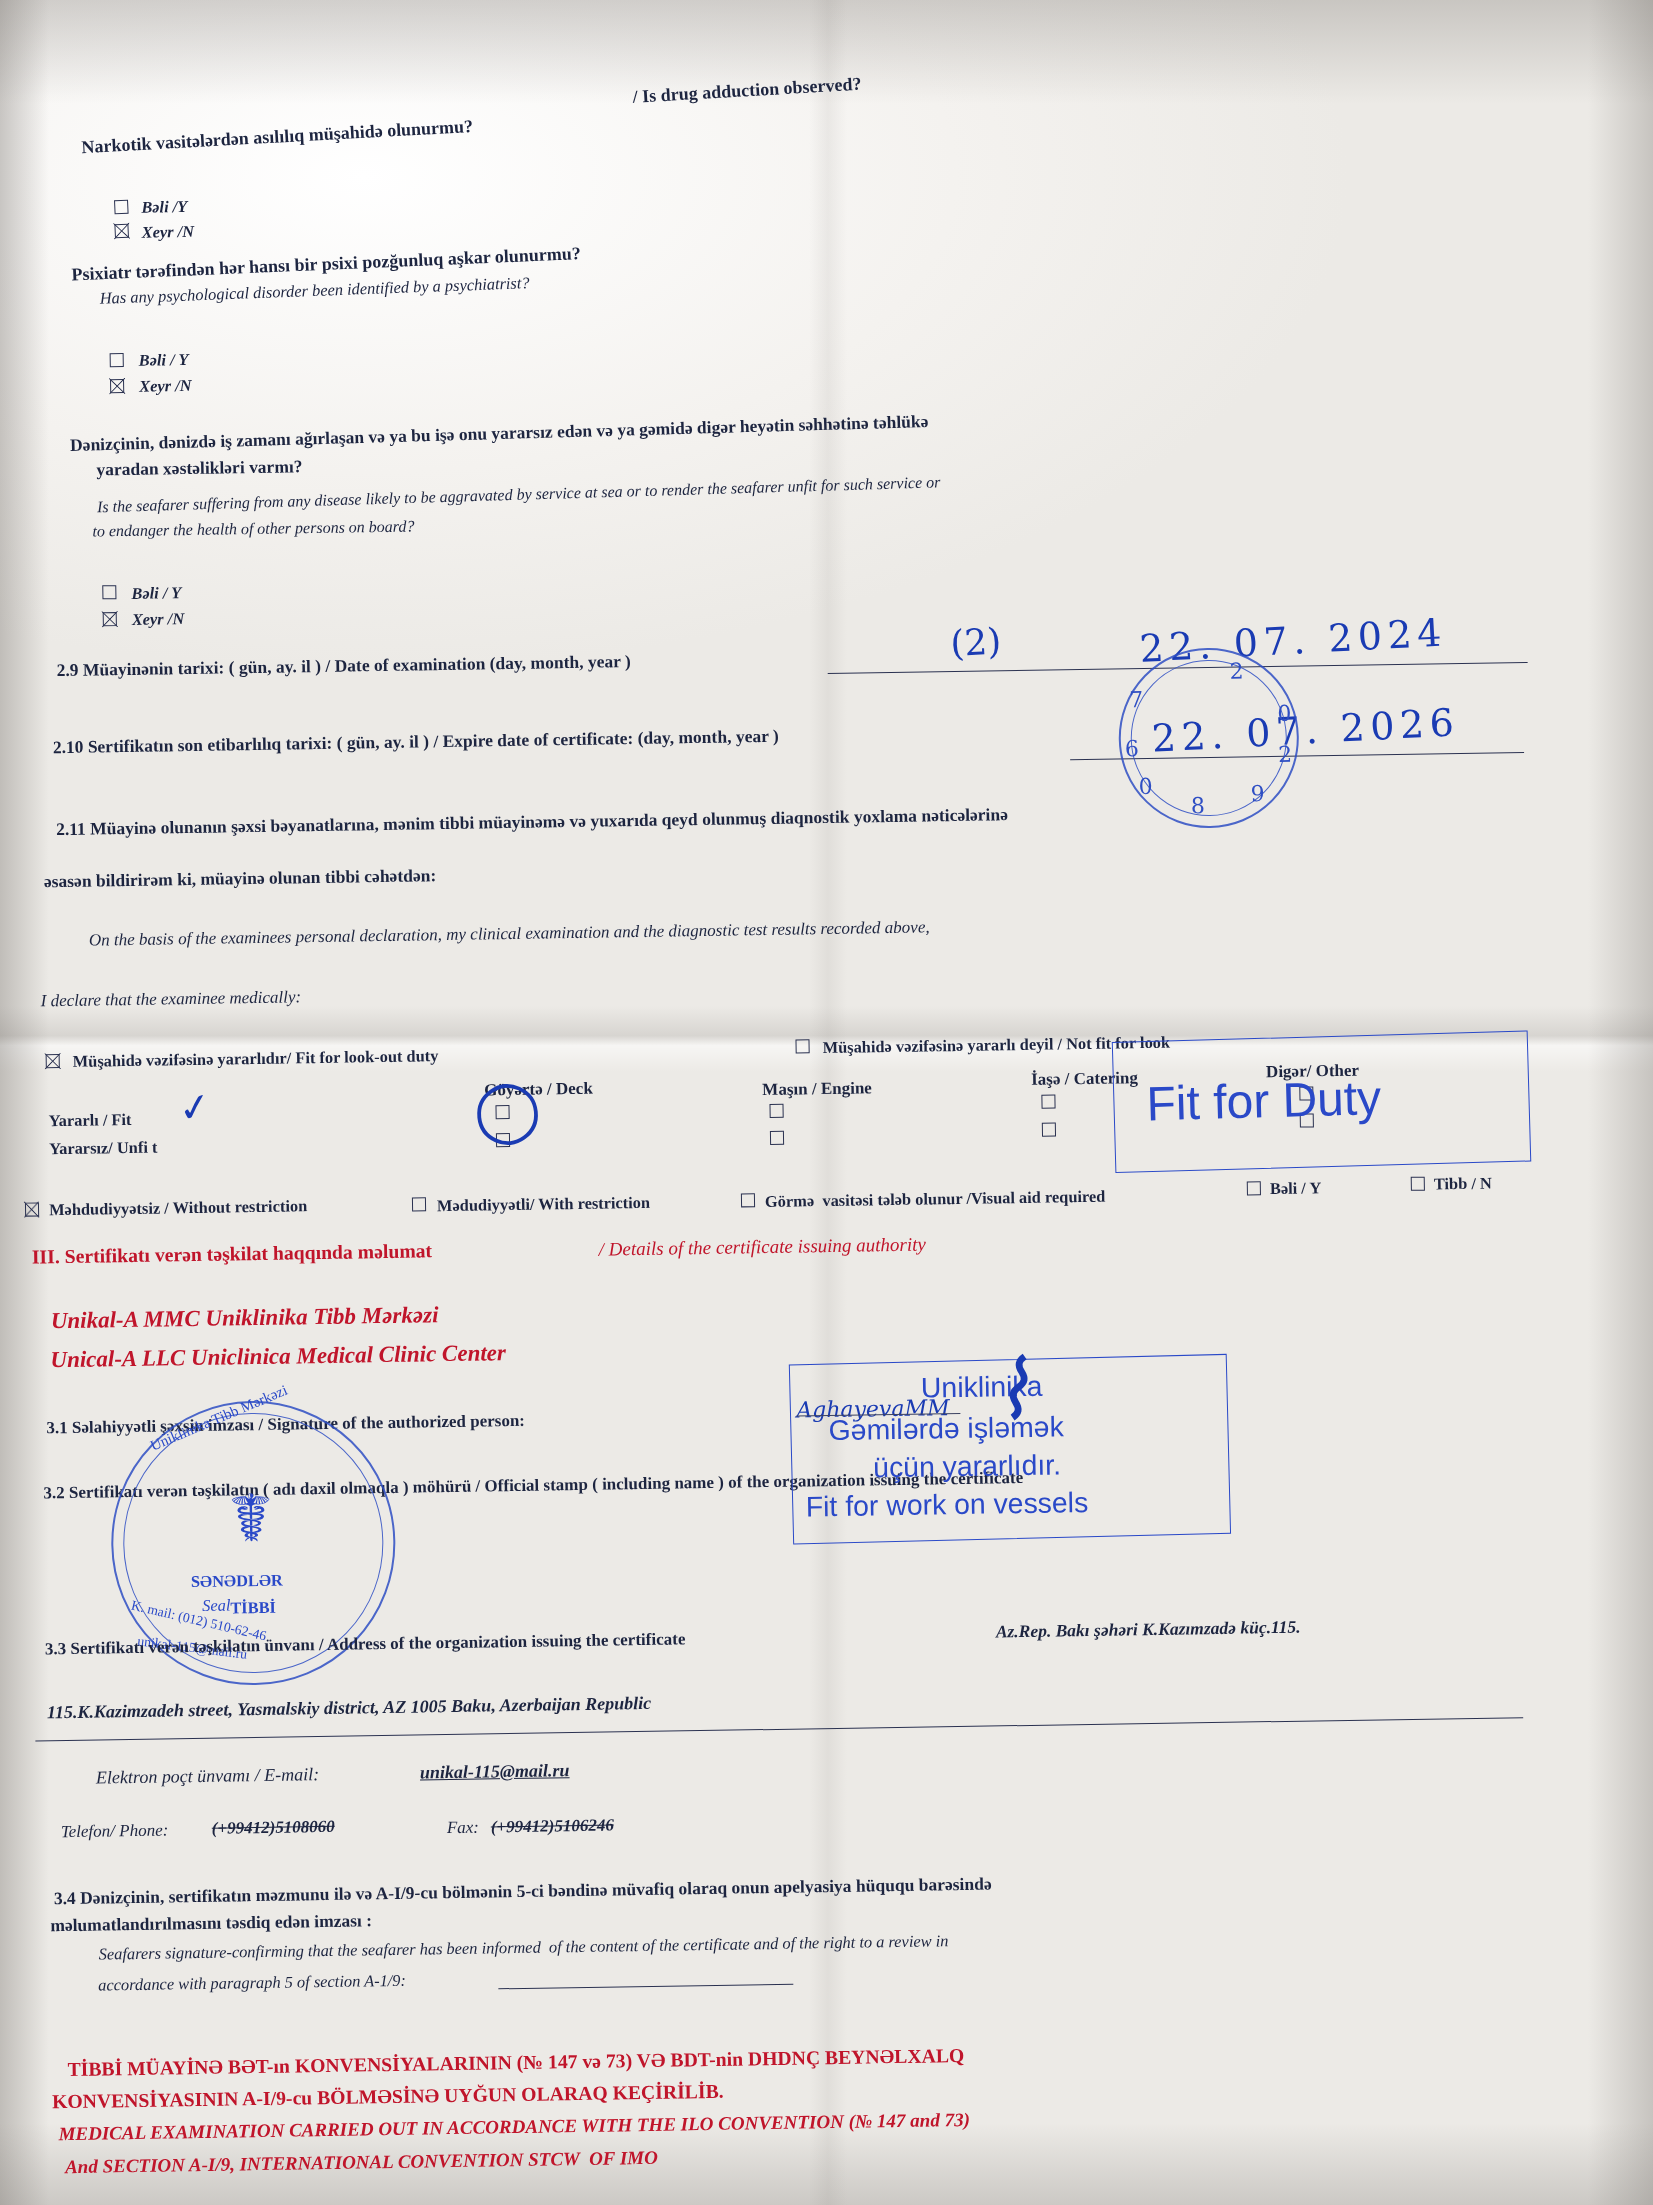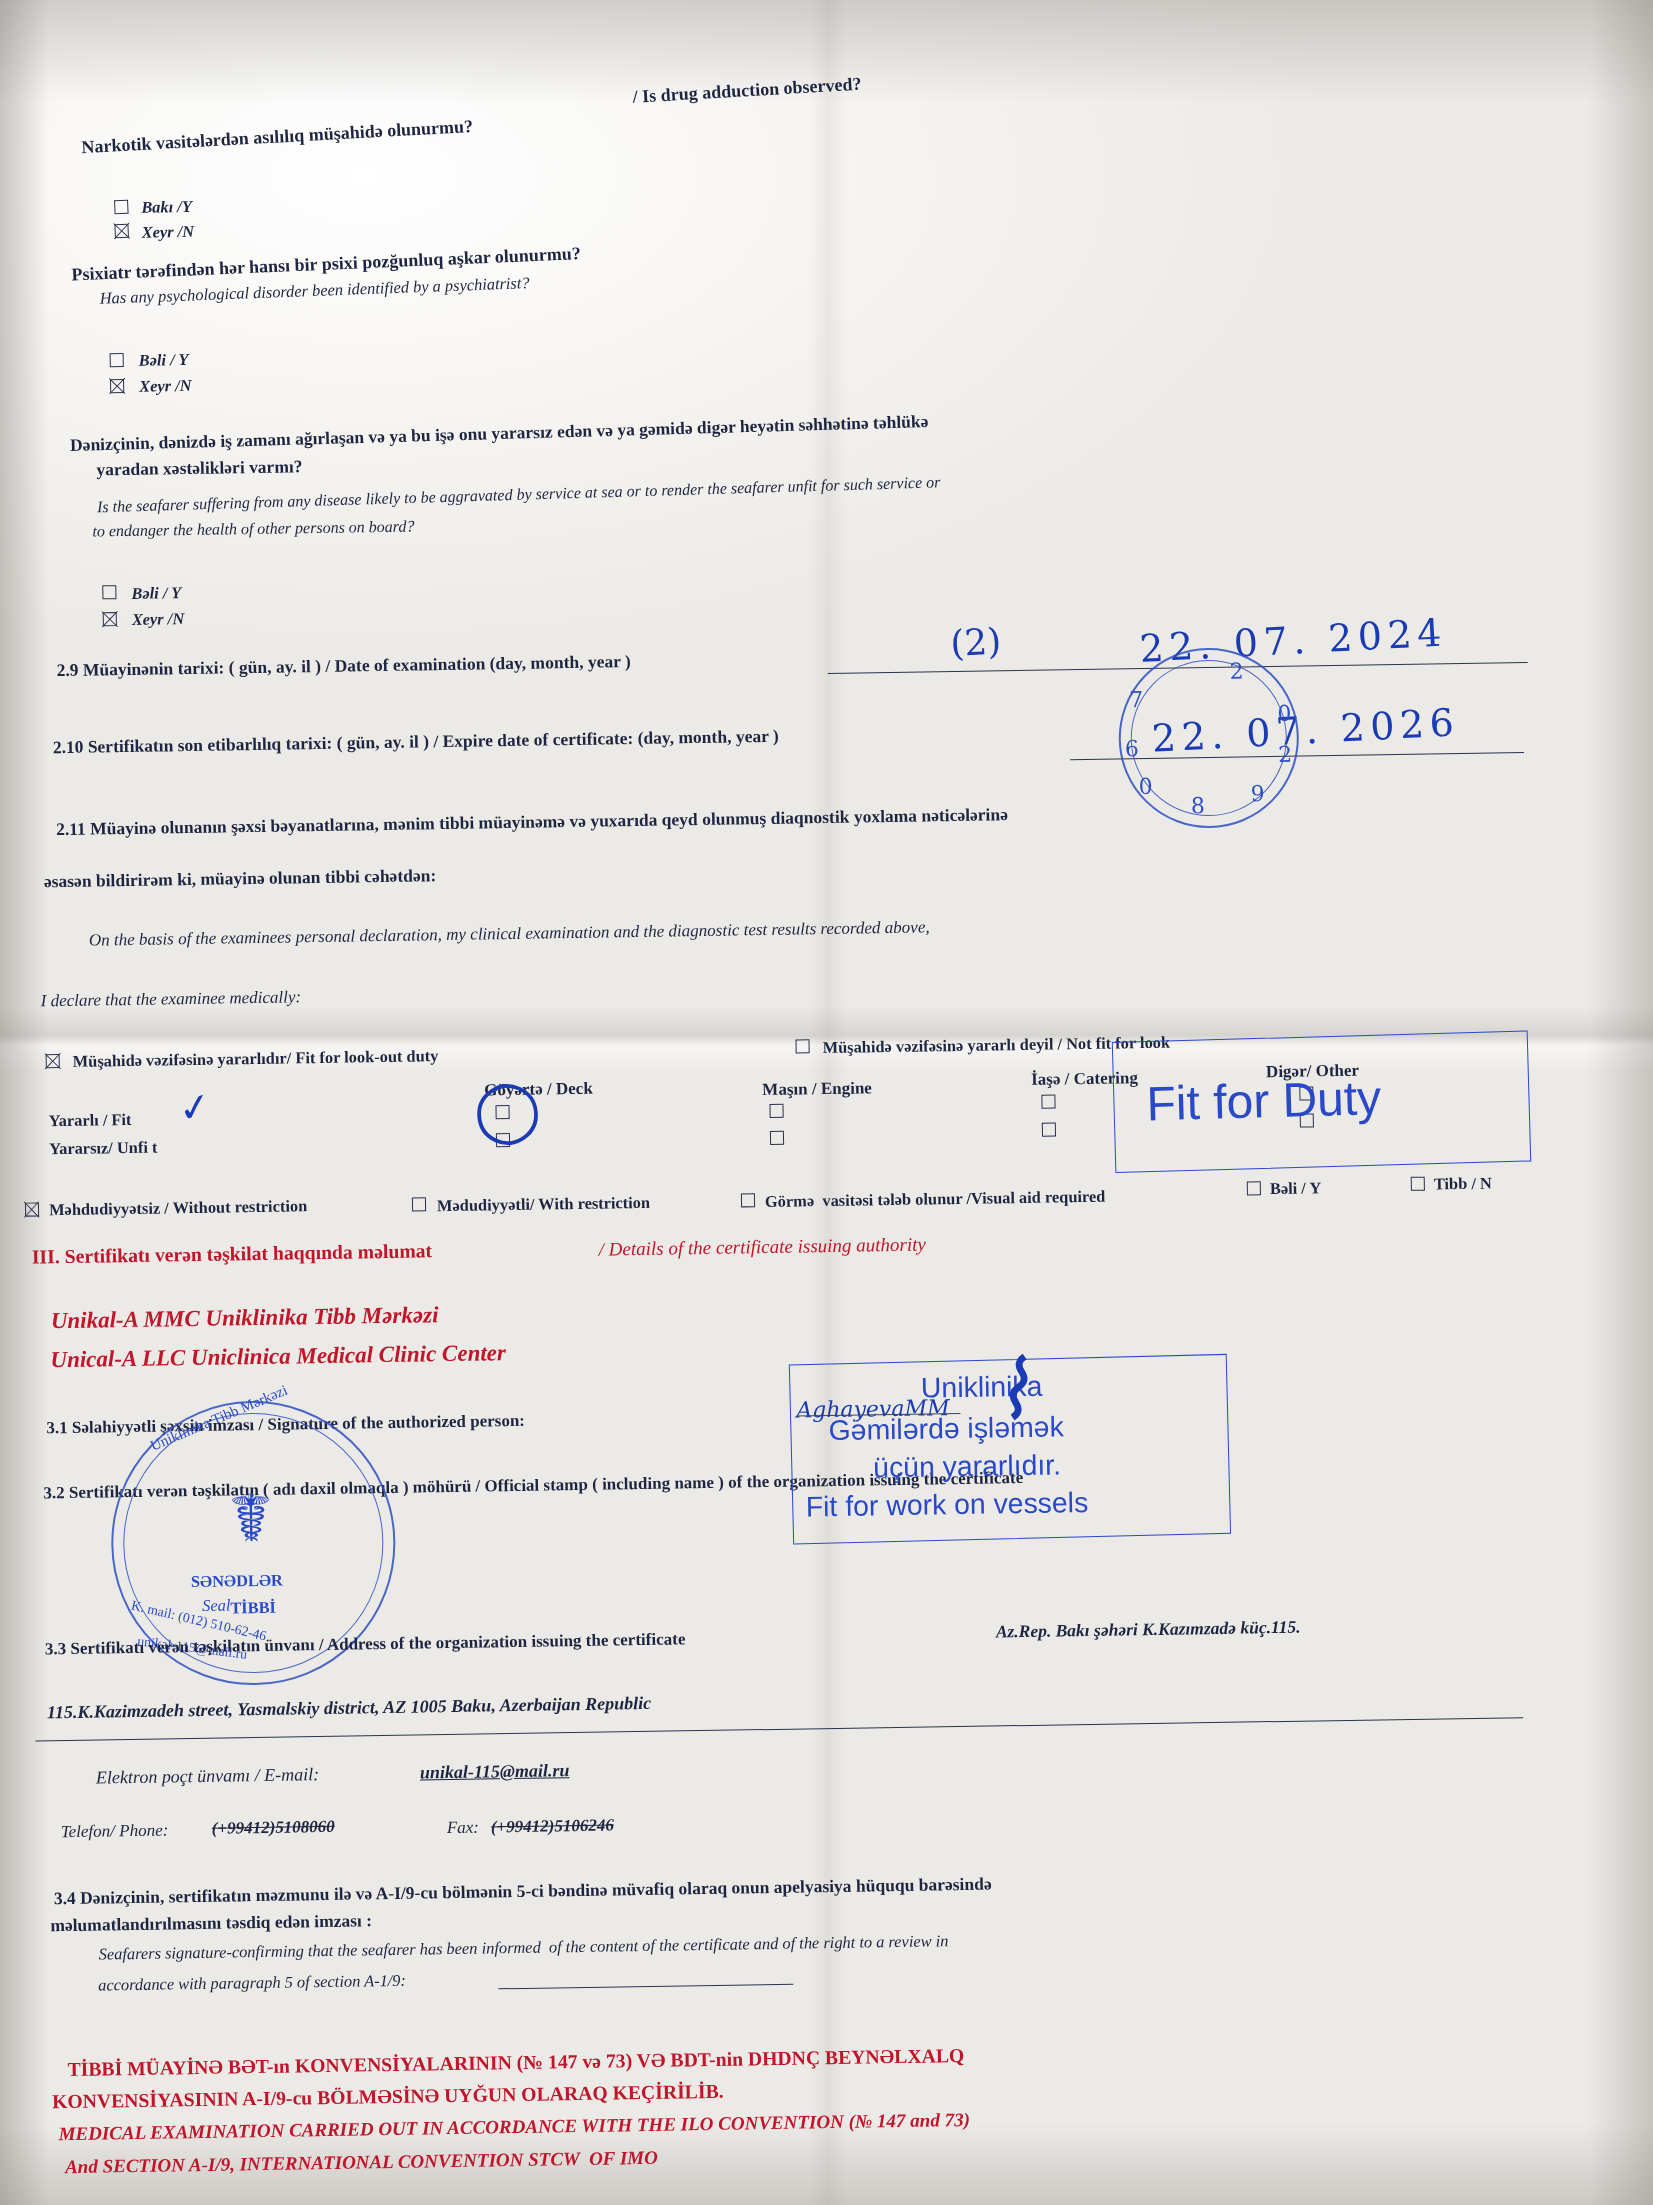--- a/index.html
+++ b/index.html
@@ -57,21 +57,21 @@
 <div class="shadowband" style="right:0;top:0;width:66px;height:2205px;background:linear-gradient(to left, rgba(110,105,100,0.30), rgba(255,255,255,0));"></div>
 <div class="shadowband" style="left:0;bottom:0;width:1654px;height:82px;background:linear-gradient(to top, rgba(120,115,110,0.28), rgba(255,255,255,0));"></div>
 <div class="shadowband" style="left:809px;top:0;width:38px;height:2205px;background:linear-gradient(to right, rgba(255,255,255,0), rgba(120,115,110,0.10) 50%, rgba(255,255,255,0));"></div>
 
 <div id="content">
 
   <div class="t bold" style="left:93px;top:118px;font-size:18px;transform:rotate(-2.2deg);">Narkotik vasitələrdən asılılıq müşahidə olunurmu?</div>
   <div class="t bold" style="left:645px;top:79px;font-size:18px;transform:rotate(-2.4deg);">/ Is drug adduction observed?</div>
 
   <div class="cb" style="left:125px;top:189px;transform:rotate(-1.6deg);"></div>
-  <div class="t bold ital" style="left:152px;top:187px;font-size:16.4px;">Bakı /Y</div>
+  <div class="t bold ital" style="left:152px;top:187px;font-size:16.4px;">Bəli /Y</div>
 
   <div class="cb checked" style="left:125px;top:213px;transform:rotate(-1.6deg);"></div>
   <div class="t bold ital" style="left:152px;top:212px;font-size:16.4px;">Xeyr /N</div>
 
   <div class="t bold" style="left:81px;top:246px;font-size:18px;transform:rotate(-1.5deg);">Psixiatr tərəfindən hər hansı bir psixi pozğunluq aşkar olunurmu?</div>
   <div class="t ital" style="left:109px;top:273px;font-size:16.4px;transform:rotate(-1.2deg);">Has any psychological disorder been identified by a psychiatrist?</div>
 
   <div class="cb" style="left:118px;top:342px;"></div>
   <div class="t bold ital" style="left:147px;top:340px;font-size:16.4px;">Bəli / Y</div>
 

